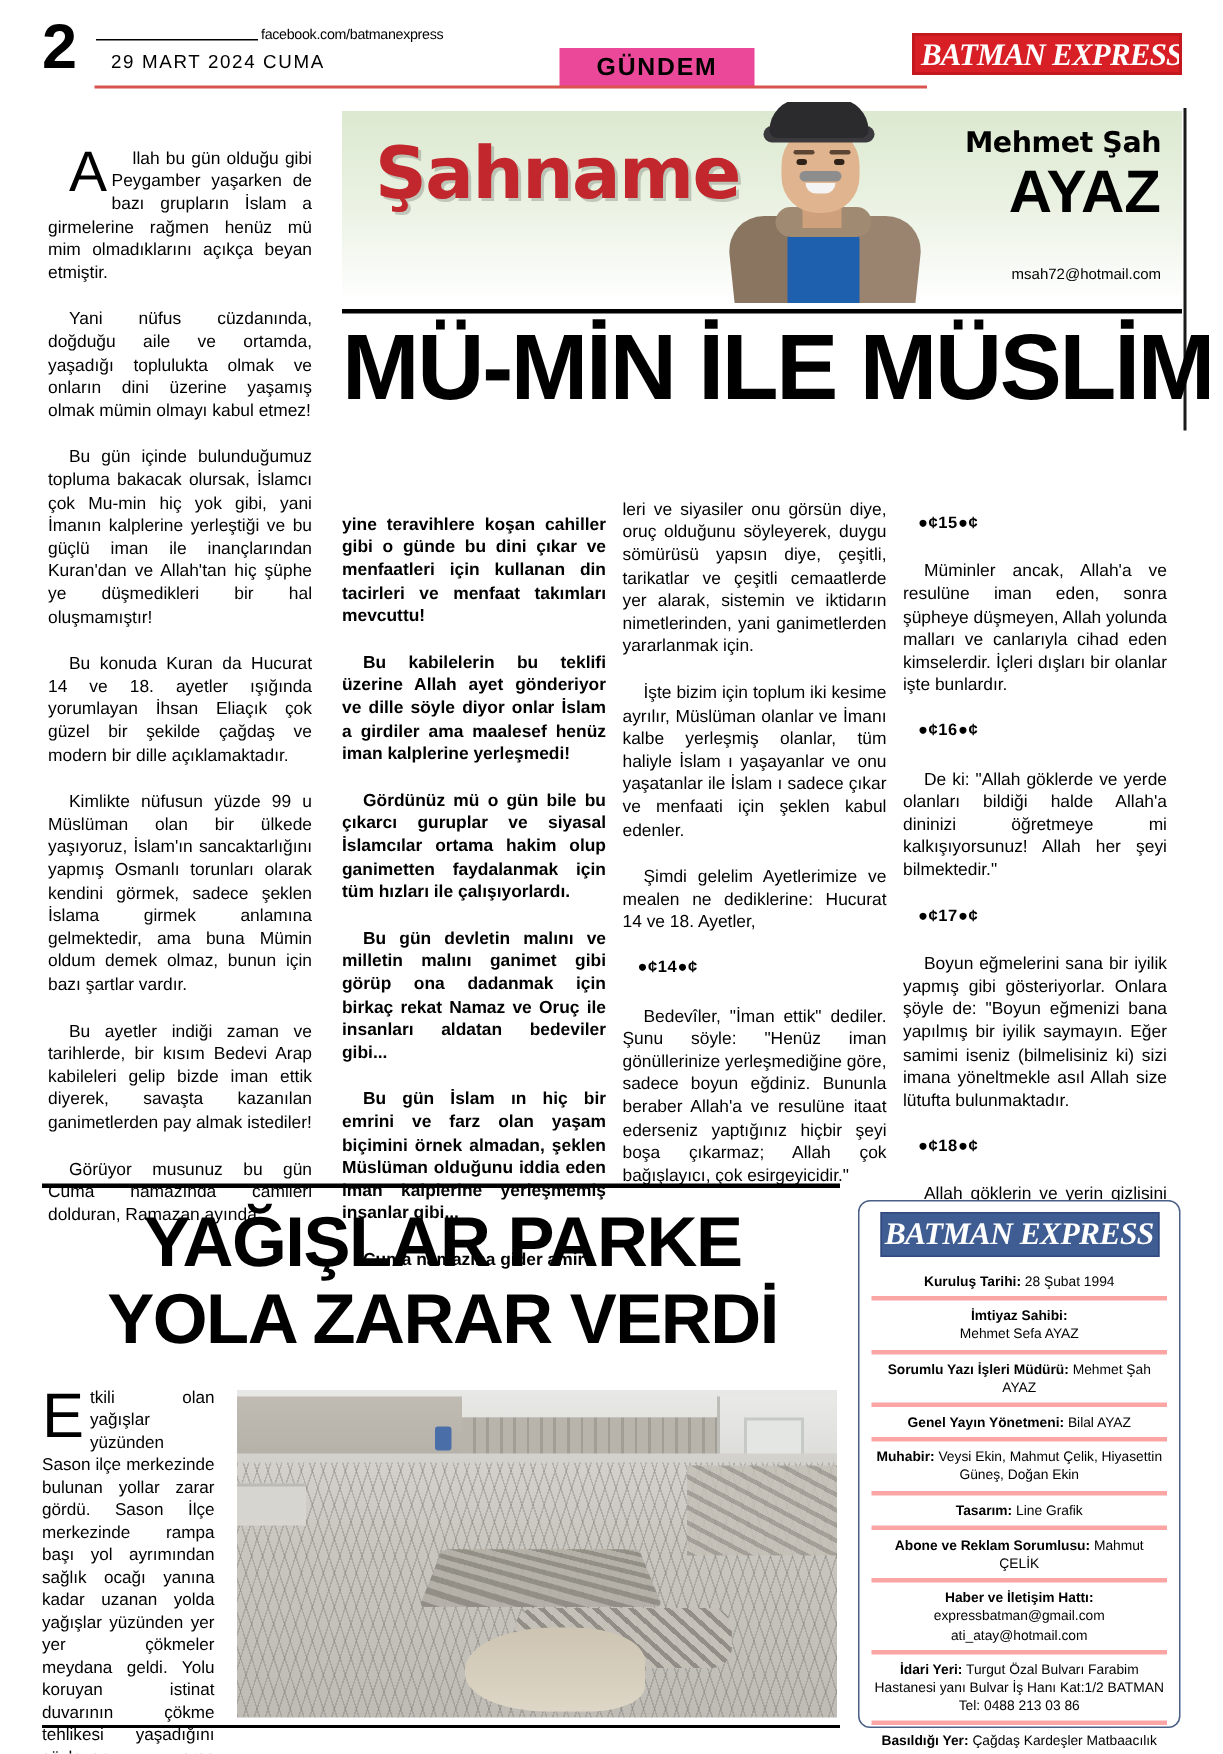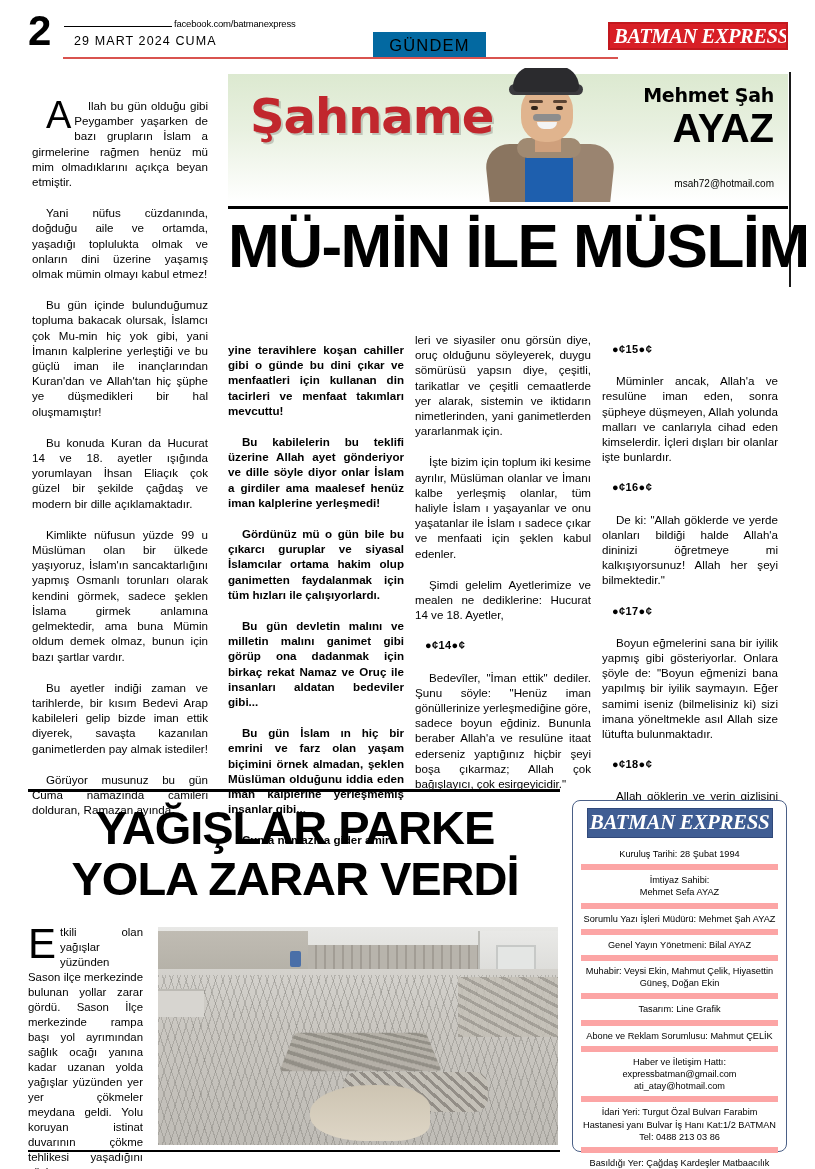--- a/index.html
+++ b/index.html
@@ -63,24 +63,25 @@
   .red-rule {
     position: absolute;
     left: 35px; top: 47px;
     width: 555px;
     height: 2px;
     background: #d9534f;
   }
   .section-tag {
     position: absolute;
     left: 345px; top: 22px;
-    width: 113px;
+    width: 130px;
     height: 26px;
-    background: #0369a1;
+    background: #ec4899;
     text-align: center;
+    font-weight: bold;
   }
   .section-tag span {
     font-size: 16.5px;
     letter-spacing: 1.2px;
     line-height: 26px;
     font-family: "Liberation Sans", sans-serif;
   }
   .masthead-top {
     position: absolute;
     left: 608px; top: 22px;
@@ -418,29 +419,29 @@
     color: #fff;
     font-weight: bold;
     font-style: italic;
     font-size: 21px;
     line-height: 27px;
     letter-spacing: -0.4px;
     text-align: center;
     font-family: "Liberation Serif", serif;
   }
   .mb-row {
-    border-top: 6px solid #fca5a5;
+    border-top: 3px solid #fca5a5;
     padding: 4px 2px 4px 2px;
     text-align: center;
     font-size: 9.2px;
     line-height: 12.2px;
     font-family: "Liberation Sans", sans-serif;
   }
   .mb-row:first-of-type { border-top: none; }
-  .mb-row b { font-weight: normal; }
+  .mb-row b { font-weight: bold; }
 </style>
 </head>
 <body>
 
 <div class="page">
 
   <div class="topbar">
     <div class="page-number">2</div>
     <div class="rule-short"></div>
     <div class="fb-url">facebook.com/batmanexpress</div>

